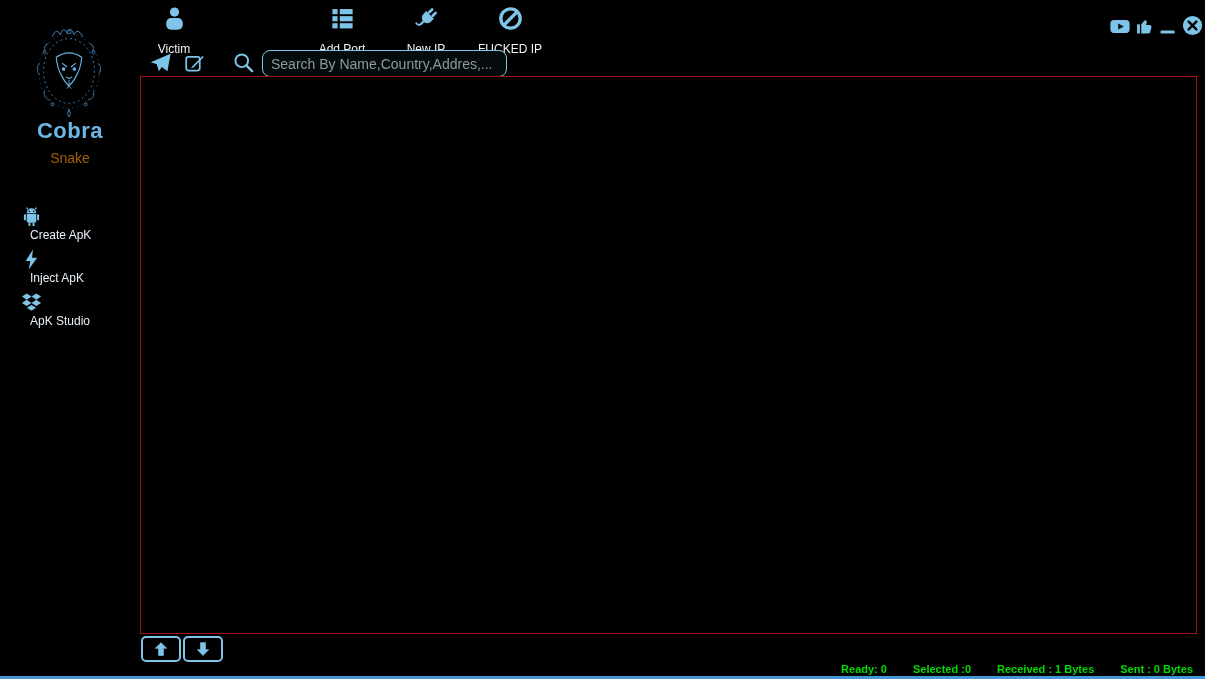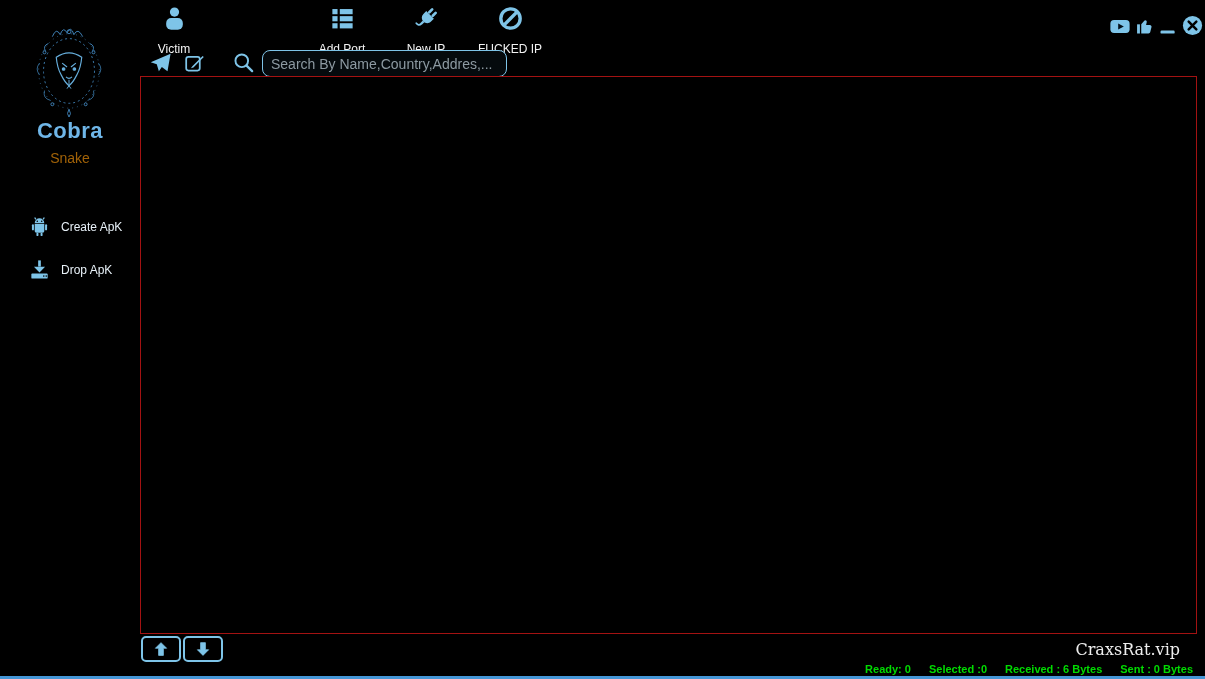--- a/index.html
+++ b/index.html
@@ -15,22 +15,22 @@
   .brand {
     position:absolute; left:0; top:118px; width:140px; text-align:center;
     color:#6FB6E8; font-size:22px; font-weight:bold; letter-spacing:0.5px;
   }
   .brand-sub {
     position:absolute; left:0; top:150px; width:140px; text-align:center;
     color:#a16207; font-size:14px;
   }
   .menu { position:absolute; left:0; top:205px; width:140px; }
   .menu-item {
-    position:relative; height:43px; display:flex; align-items:center;
-    padding-left:28px; cursor:pointer;
+    position:relative; height:43px; display:flex; 
+    padding-left:20px; cursor:pointer;flex-direction:column;
   }
   .menu-item .mi-icon { width:23px; height:23px; display:inline-flex; }
   .menu-item .mi-label { color:#E8F1F8; font-size:12px; margin-left:10px; }
   
   .tool {
     position:absolute; top:5px; width:84px; display:flex; flex-direction:column;
     align-items:center; cursor:pointer;
   }
   .tool .t-icon { width:27px; height:27px; }
   .tool .t-label { color:#F2F2F2; font-size:12px; margin-top:10px; }
@@ -57,21 +57,21 @@
   .nav-btn {
     position:absolute; top:636px; width:40px; height:26px;
     background:#000; border:2px solid #7EC4E8; border-radius:5px;
     display:flex; align-items:center; justify-content:center; cursor:pointer;
   }
   .site-label {
     position:absolute; top:640px; left:900px; width:280px; text-align:right;
     color:#EDEDED; font-size:16px; font-family:"DejaVu Serif","Liberation Serif", serif;
   }
   .status-bar {
-    position:absolute; top:663px; right:12px; display:flex; gap:18px;
+    position:absolute; top:663px; right:12px; display:flex; gap:26px;
   }
   .status-item { color:#00DB00; font-size:11px; font-weight:bold; white-space:nowrap; }
   .bottom-line {
     position:absolute; left:0; bottom:0; width:1205px; height:3px; background:#4596D6;
   }
   svg { display:block; }
 </style>
 </head>
 <body>
 
@@ -121,28 +121,36 @@
             <rect x="17.8" y="9.6" width="2.1" height="6.4" rx="1"></rect>
             <rect x="8.8" y="18.6" width="2.1" height="3.4" rx="1"></rect>
             <rect x="13.1" y="18.6" width="2.1" height="3.4" rx="1"></rect>
           </svg>
         </span>
         <span class="mi-label">Create ApK</span>
       </div>
       <div class="menu-item">
         <span class="mi-icon">
           <svg width="23" height="23" viewBox="0 0 24 24" fill="#7EC4E8">
-            <rect x="10.6" y="2.5" width="2.8" height="6.5"></rect>
-            <polygon points="12,15 6.2,9 17.8,9"></polygon>
-            <rect x="3.5" y="16.2" width="17" height="5.3" rx="1"></rect>
-            <circle cx="16.5" cy="18.9" r="0.8" fill="#000"></circle>
-            <circle cx="19" cy="18.9" r="0.8" fill="#000"></circle>
+            <polygon points="13.5,1.5 6,13.5 10.8,13.5 9,22.5 18,10.2 12.6,10.2"></polygon>
           </svg>
         </span>
-        <span class="mi-label">Drop ApK</span>
+        <span class="mi-label">Inject ApK</span>
+      </div>
+      <div class="menu-item">
+        <span class="mi-icon">
+          <svg width="23" height="23" viewBox="0 0 24 24" fill="#7EC4E8">
+            <polygon points="7,2.5 12,5.8 7,9.1 2,5.8"></polygon>
+            <polygon points="17,2.5 22,5.8 17,9.1 12,5.8"></polygon>
+            <polygon points="7,9.1 12,12.4 7,15.7 2,12.4"></polygon>
+            <polygon points="17,9.1 22,12.4 17,15.7 12,12.4"></polygon>
+            <polygon points="12,14.6 16.8,17.5 12,20.6 7.2,17.5"></polygon>
+          </svg>
+        </span>
+        <span class="mi-label">ApK Studio</span>
       </div>
     </nav>
   </aside>
 
   <div class="tool" style="left:132px;">
     <span class="t-icon">
       <svg width="27" height="27" viewBox="0 0 24 24" fill="#7EC4E8">
         <circle cx="12" cy="6.3" r="4.1"></circle>
         <rect x="4.6" y="11.6" width="14.8" height="10.4" rx="4.4"></rect>
       </svg>
@@ -245,23 +253,22 @@
     </span>
   </div>
   <div class="nav-btn" style="left:183px;">
     <span>
       <svg width="18" height="18" viewBox="0 0 24 24" fill="#7EC4E8">
         <path d="M12 20.5 l7.5-7.5 h-4.3 V3.5 h-6.4 v9.5 H4.5 z" stroke="#7EC4E8" stroke-width="1" stroke-linejoin="round"></path>
       </svg>
     </span>
   </div>
 
-  <div class="site-label">CraxsRat.vip</div>
 
   <div class="status-bar">
     <span class="status-item">Ready: 0</span>
     <span class="status-item">Selected :0</span>
-    <span class="status-item">Received : 6 Bytes</span>
+    <span class="status-item">Received : 1 Bytes</span>
     <span class="status-item">Sent : 0 Bytes</span>
   </div>
 
   <div class="bottom-line"></div>
 </div>
 
 </body></html>

